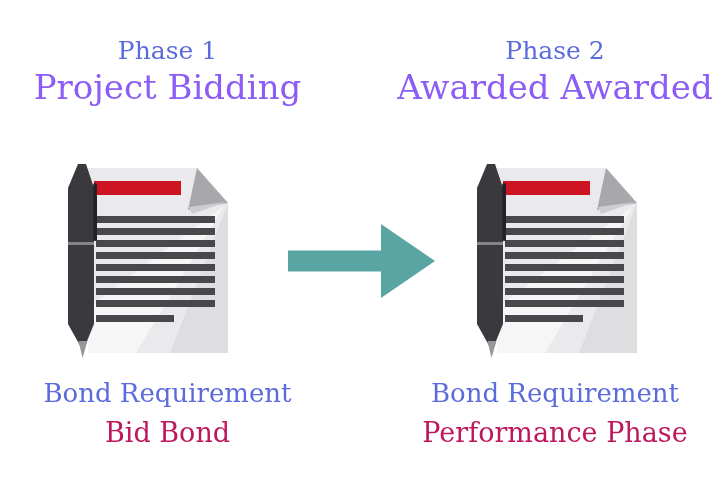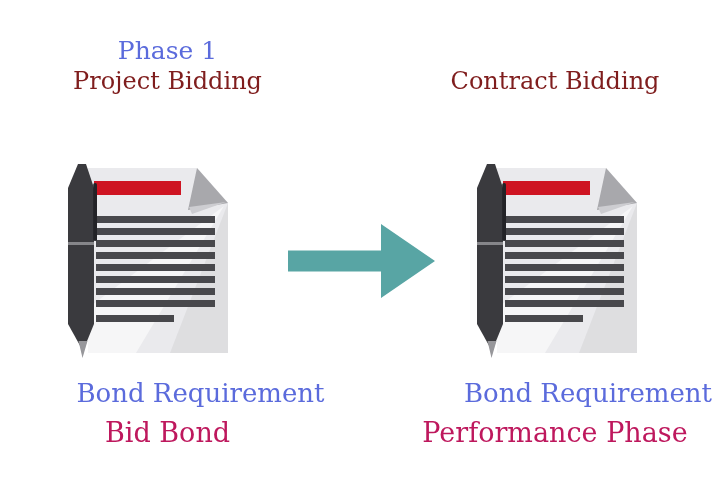--- a/index.html
+++ b/index.html
@@ -29,28 +29,27 @@
     text-align: center;
     white-space: nowrap;
   }
   .phase-label {
     top: 36px;
     font-size: 25px;
     color: #5b6bdc;
   }
   .phase-title {
     top: 67px;
-    font-size: 24px;
-    color: #7f1d1d;
+    font-size: 34px;
+    color: #8b5cf6;
   }
   .bond-label {
     top: 378px;
     font-size: 26px;
     color: #5b6bdc;
-    padding-left: 33px;
   }
   .bond-type {
     top: 417px;
     font-size: 27px;
     color: #be185d;
   }
   .doc-icon {
     position: absolute;
     top: 160px;
     width: 190px;
@@ -108,21 +107,22 @@
   </svg>
 
   <div class="col col-left">
     <div class="txt phase-label">Phase 1</div>
     <div class="txt phase-title">Project Bidding</div>
     <div class="txt bond-label">Bond Requirement</div>
     <div class="txt bond-type">Bid Bond</div>
   </div>
 
   <div class="col col-right">
-    <div class="txt phase-title">Contract Bidding</div>
+    <div class="txt phase-label">Phase 2</div>
+    <div class="txt phase-title">Awarded Awarded</div>
     <div class="txt bond-label">Bond Requirement</div>
     <div class="txt bond-type">Performance Phase</div>
   </div>
 
   <svg class="doc-icon doc-icon-left" viewBox="0 0 190 205">
     <use href="#signed-doc"></use>
   </svg>
   <svg class="doc-icon doc-icon-right" viewBox="0 0 190 205">
     <use href="#signed-doc"></use>
   </svg>

